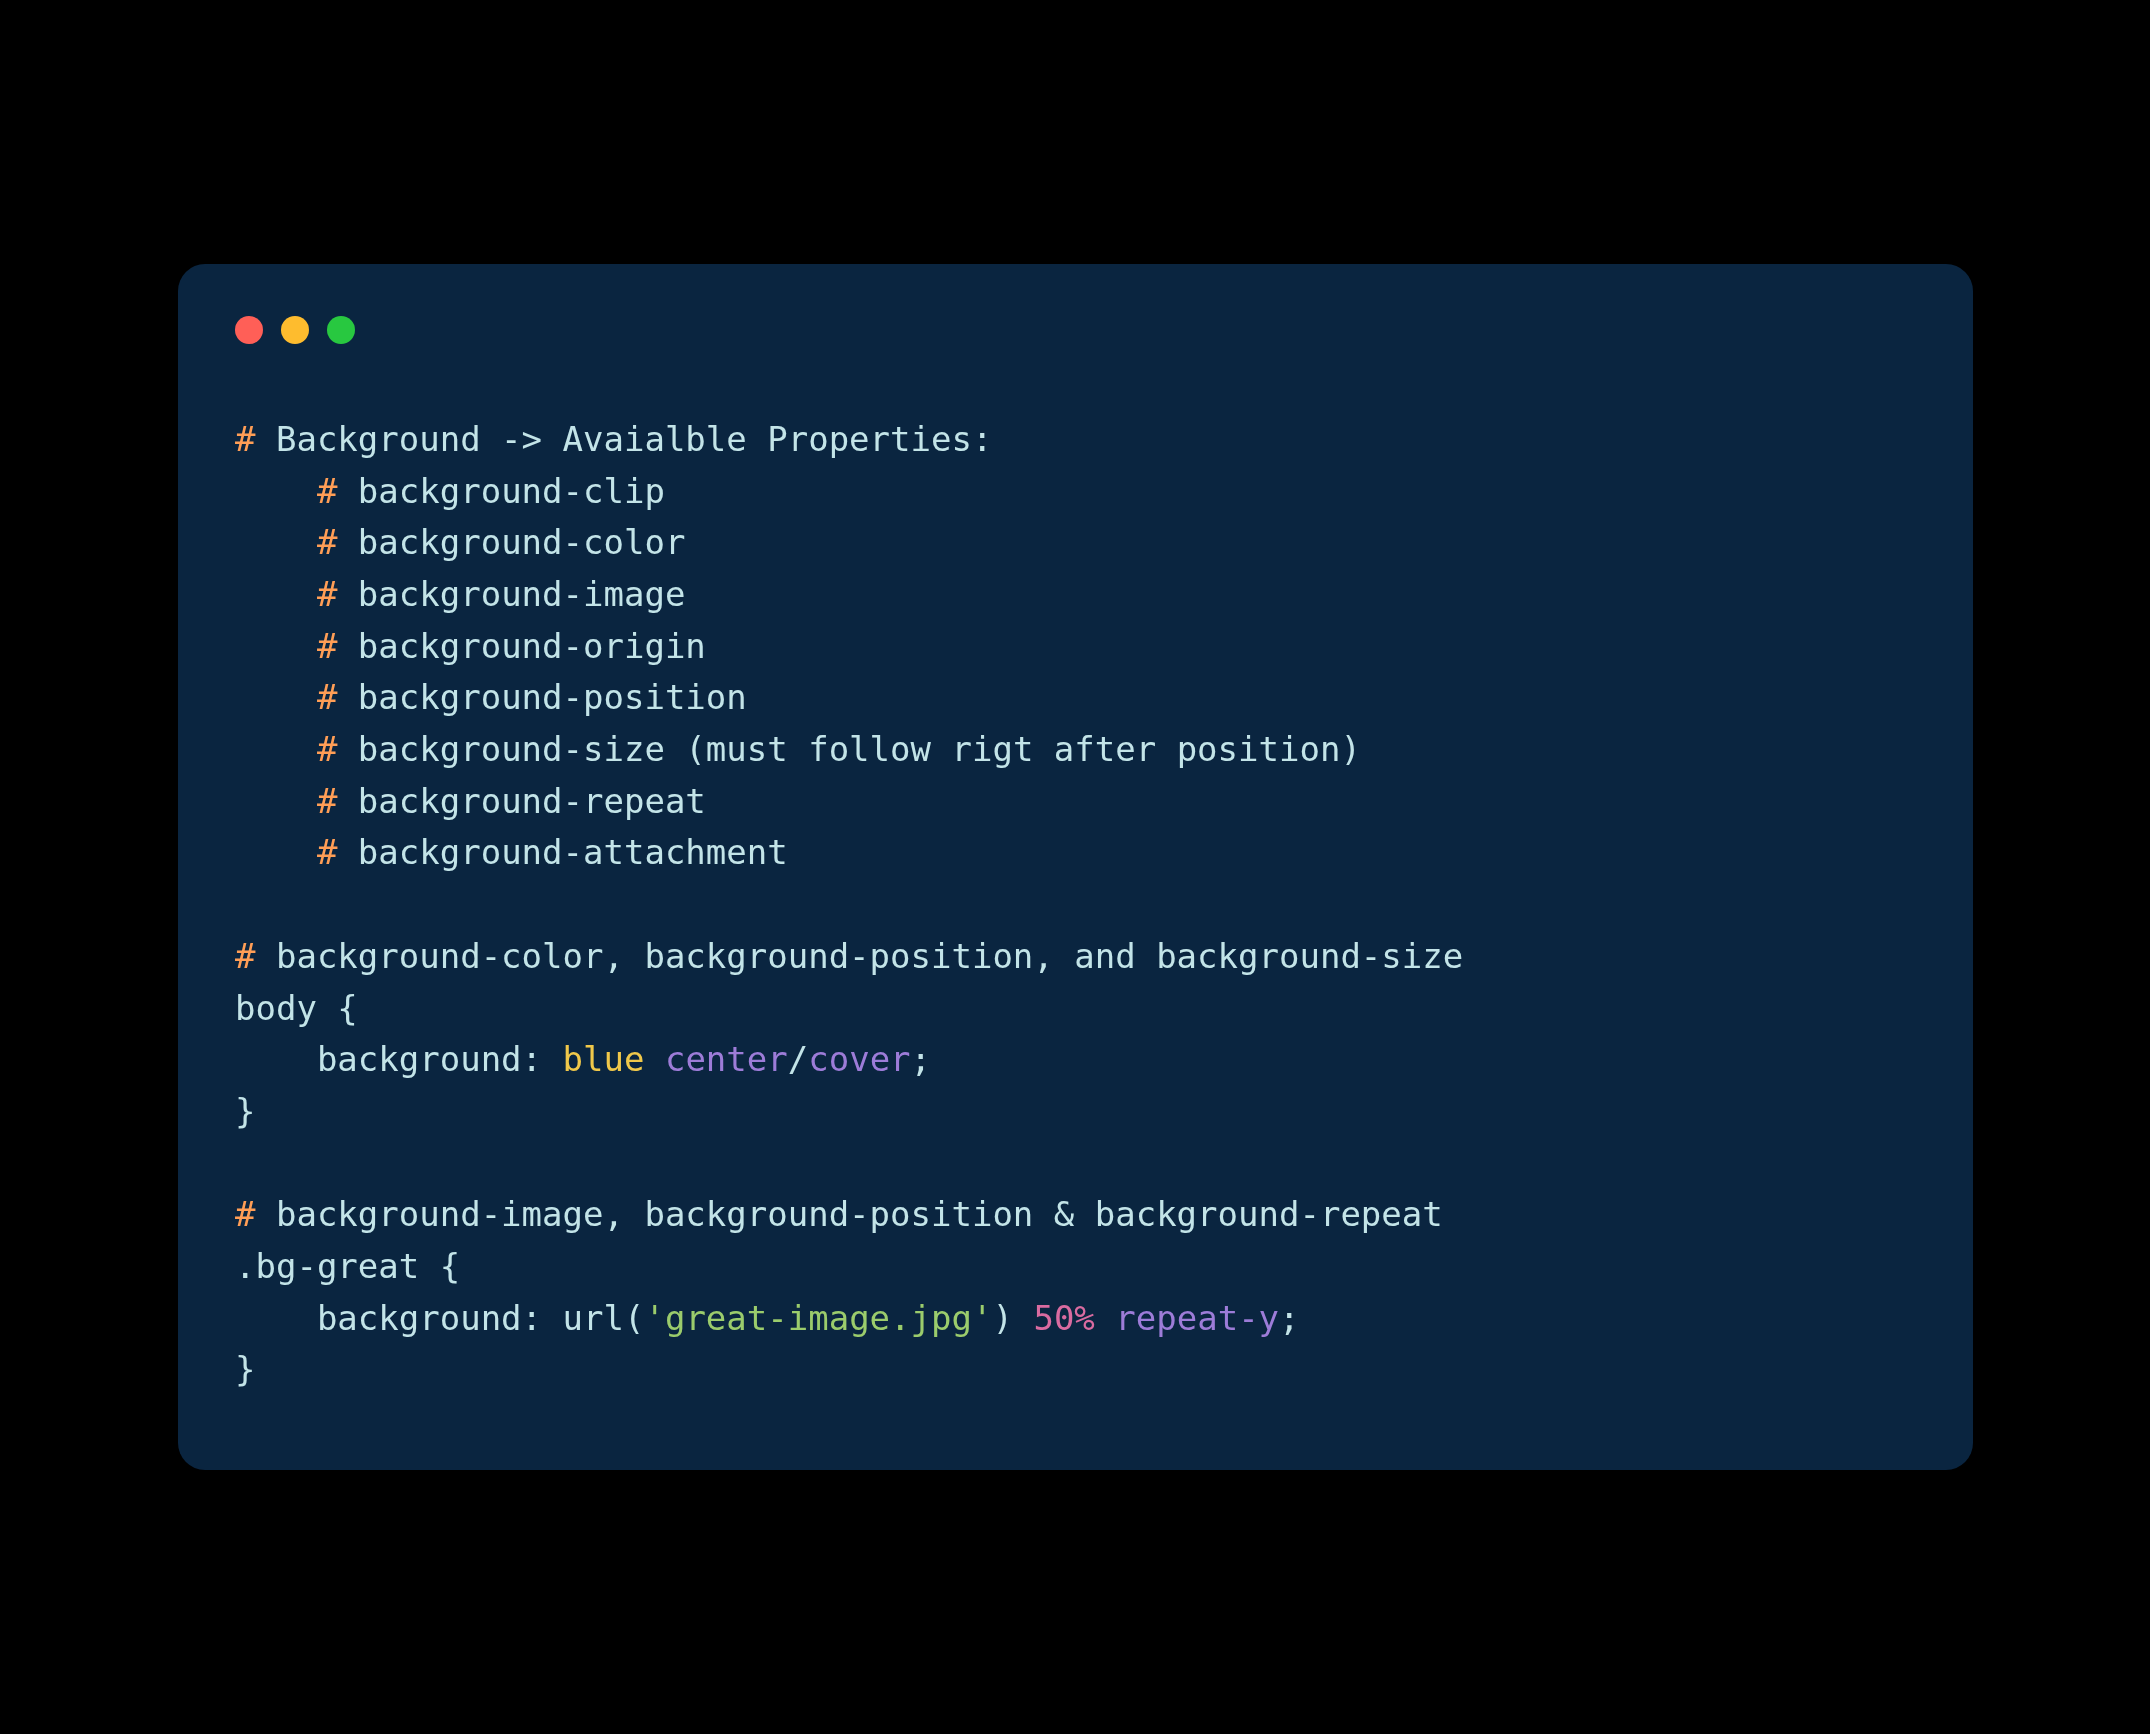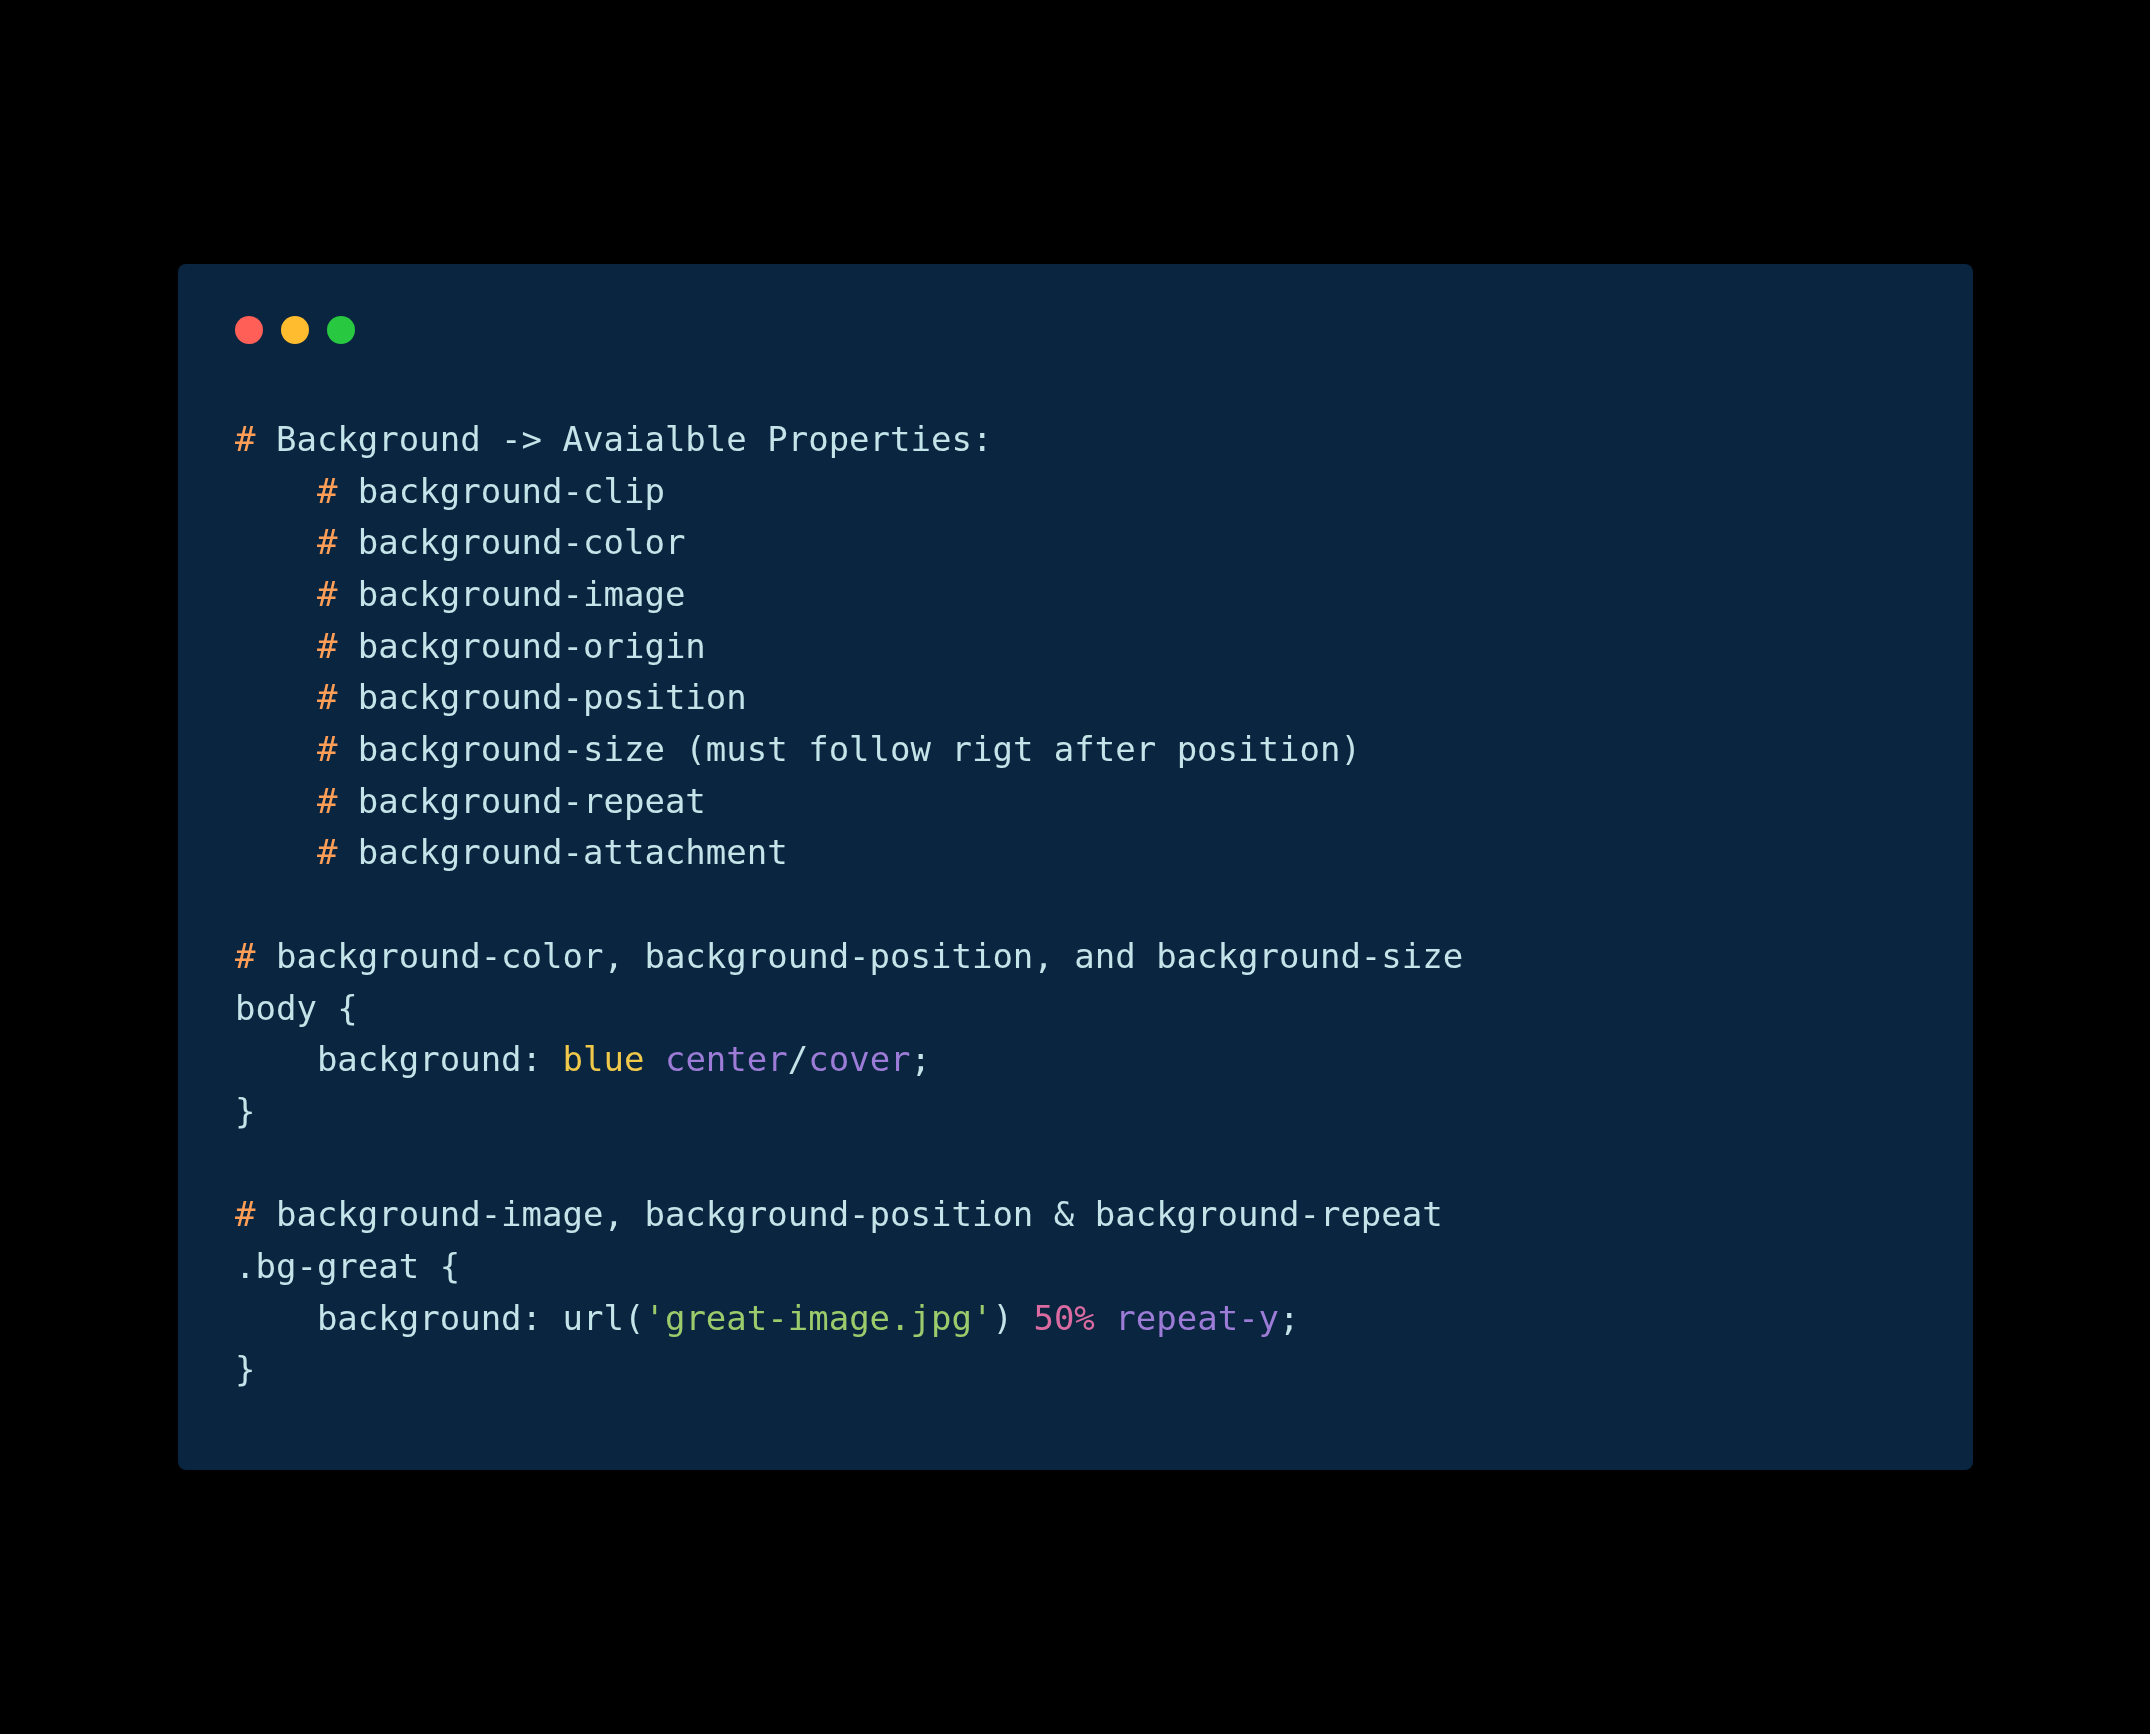--- a/index.html
+++ b/index.html
@@ -11,21 +11,21 @@
     background: #000000;
     width: 2151px;
     height: 1734px;
     display: flex;
     align-items: center;
     justify-content: center;
     font-family: ui-monospace, "SF Mono", "Menlo", "Monaco", "Consolas", monospace;
   }
   .window {
     background: #0a2540;
-    border-radius: 8px;
+    border-radius: 27px;
     width: 1795px;
     padding: 52px 57px 74px 57px;
   }
   .traffic-lights {
     display: flex;
     gap: 18px;
     margin-bottom: 70px;
   }
   .traffic-light {
     width: 28px;

